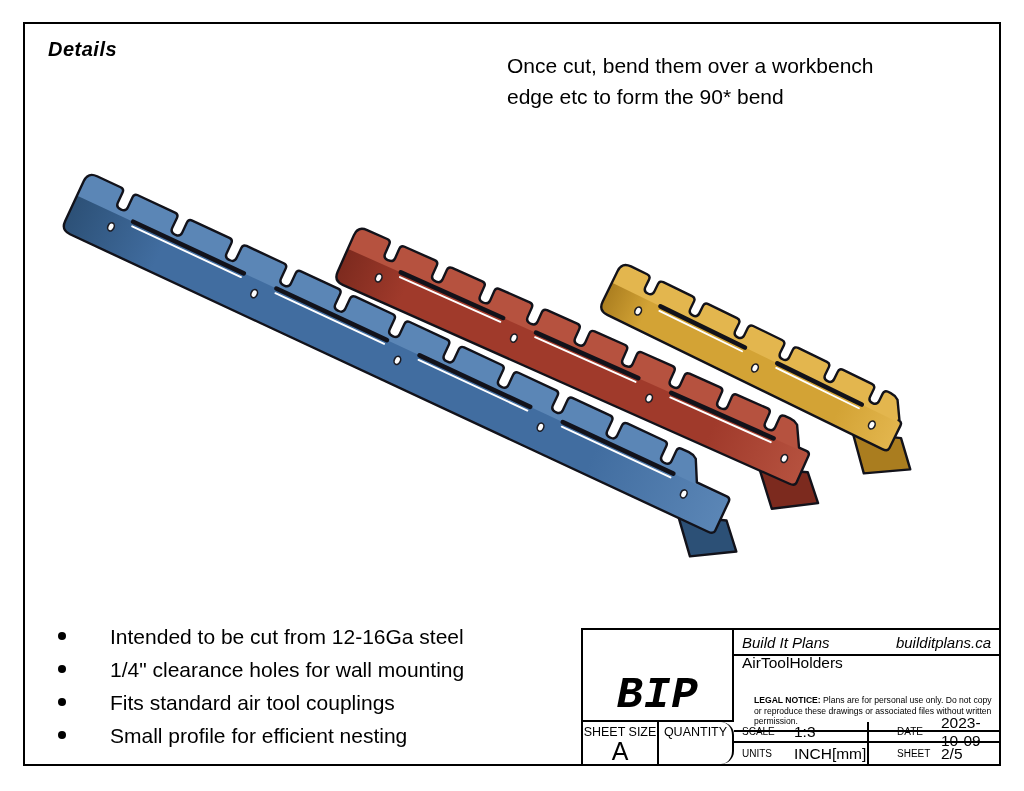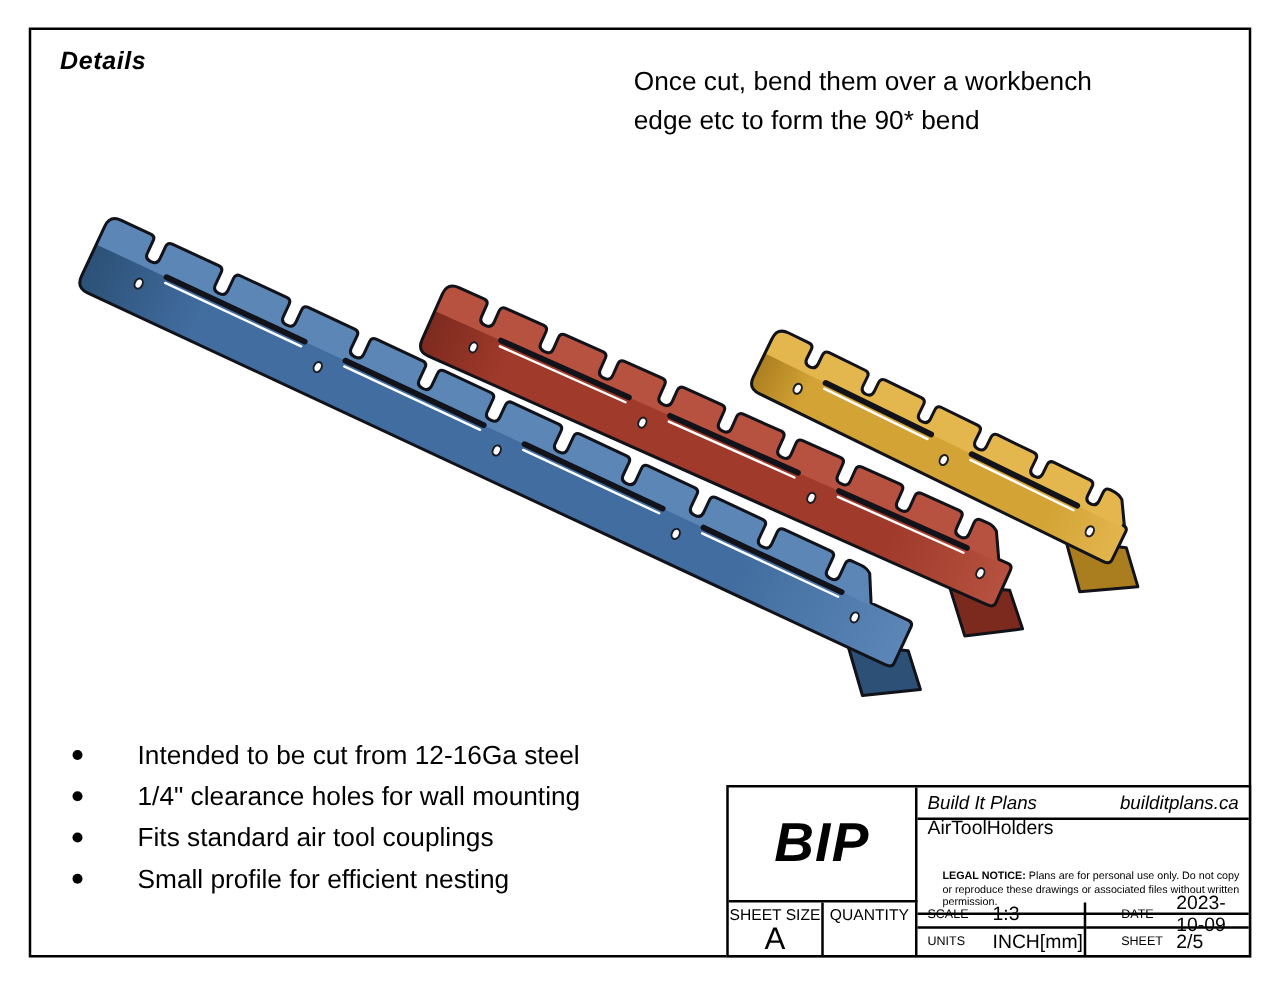--- a/index.html
+++ b/index.html
@@ -5,33 +5,33 @@
   html,body{margin:0;padding:0;background:#ffffff;}
   .sheet{position:relative;width:1024px;height:791px;background:#ffffff;overflow:hidden;
          font-family:"Liberation Sans","DejaVu Sans",sans-serif;color:#000;}
   .frame{position:absolute;left:23px;top:22px;width:978px;height:744px;
          border:2px solid #000;box-sizing:border-box;}
   #render-svg{position:absolute;left:0;top:0;}
   .details-title{position:absolute;left:48px;top:38px;font-size:20px;font-weight:bold;
                  font-style:italic;letter-spacing:.5px;}
   .top-note{position:absolute;left:507px;top:50px;font-size:21px;line-height:31px;
             white-space:pre-line;}
-  .bullets{position:absolute;left:58px;top:592px;text-align:center;}
+  .bullets{position:absolute;left:58px;top:624px;text-align:center;}
   .bullet-row{display:flex;align-items:flex-start;height:33px;}
   .bullet-dot{width:8px;height:8px;border-radius:50%;background:#000;margin-top:8px;flex:0 0 8px;}
   .bullet-txt{margin-left:44px;font-size:21px;line-height:26px;}
   
   .tblock{position:absolute;left:581px;top:628px;width:420px;height:138px;
           border:2px solid #000;box-sizing:border-box;background:#fff;}
   .tcell{position:absolute;box-sizing:border-box;}
   .c-bip{left:0;top:0;width:151px;height:92px;border-right:2px solid #000;border-bottom:2px solid #000;
-         display:flex;align-items:center;justify-content:center;}
+         display:flex;align-items:flex-end;justify-content:center;font-family:Liberation Mono, monospace;}
   .bip-logo{font-size:44px;font-weight:bold;font-style:italic;letter-spacing:1px;}
   .c-sheetsize{left:0;top:92px;width:76px;height:42px;border-right:2px solid #000;text-align:center;}
-  .c-quantity{left:76px;top:92px;width:75px;height:42px;border-right:2px solid #000;text-align:center;}
+  .c-quantity{left:76px;top:92px;width:75px;height:42px;border-right:2px solid #000;text-align:center;border-radius:13px;}
   .small-label{font-size:12.5px;margin-top:3px;}
   .size-value{font-size:25px;line-height:24px;}
   .c-company{left:151px;top:0;width:265px;height:20px;border-bottom:2px solid #000;
              display:flex;justify-content:space-between;align-items:center;padding:12px 8px;
              font-size:15px;font-style:italic;}
   .c-project{left:151px;top:20px;width:265px;height:82px;border-bottom:2px solid #000;
              font-size:15.5px;padding:4px 0 0 8px;}
   .legal{position:absolute;left:20px;right:2px;bottom:3px;font-size:8.6px;line-height:10.6px;}
   .c-scale{left:151px;top:92px;width:135px;height:21px;border-right:2px solid #000;border-bottom:2px solid #000;}
   .c-date{left:286px;top:92px;width:130px;height:21px;border-bottom:2px solid #000;}

